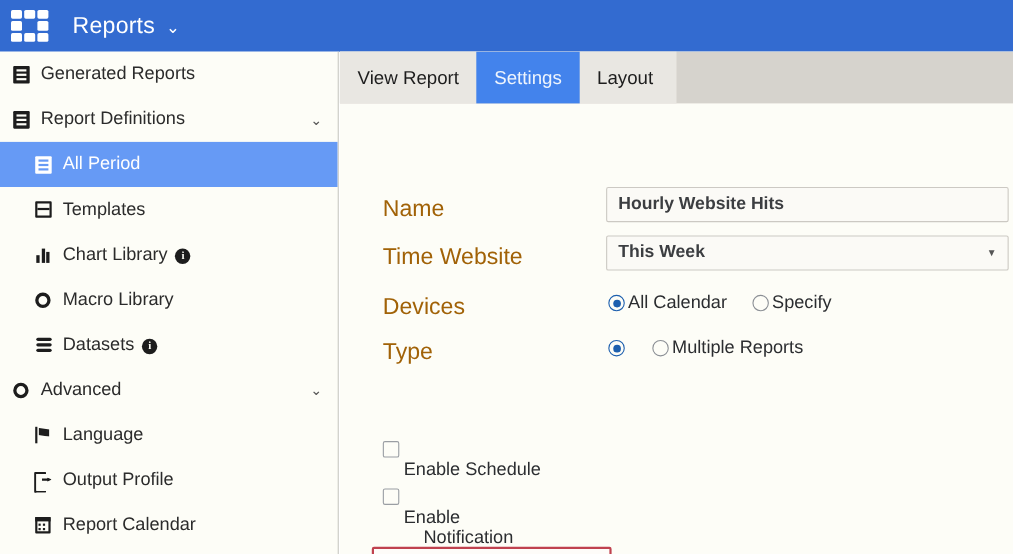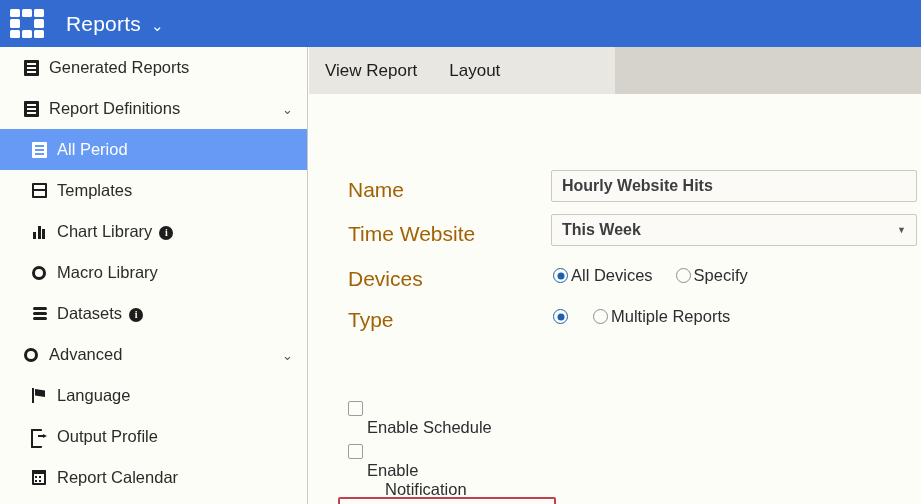--- a/index.html
+++ b/index.html
@@ -34,21 +34,21 @@
 
   
   .sidebar {
     position: absolute; left: 0; top: 47px; width: 308px; height: 457px;
     background: #fdfdf7;
     border-right: 1px solid #c9c9c4;
     overflow: hidden;
   }
   .nav-item {
     position: relative; display: flex; align-items: center;
-    height: 41px; padding-left: 20px; color: #2b2b2b; font-size: 16.5px;
+    height: 41px; padding-left: 8px; color: #2b2b2b; font-size: 16.5px;
     white-space: nowrap;
   }
   .nav-item.indent { padding-left: 28px; }
   .nav-item.selected { background: #669af5; color: #ffffff; }
   .nav-ico {
     width: 22px; min-width: 22px; height: 22px; margin-right: 7px;
     display: flex; align-items: center; justify-content: center;
     font-size: 15px; color: #1d1d1d; line-height: 1;
   }
   .nav-item.selected .nav-ico { color: #ffffff; }
@@ -308,39 +308,40 @@
         </span>
       <span class="nav-label">Report Calendar</span>
     </div>
   </div>
 
   <div class="main">
 
     <div class="tabstrip">
       <div class="tabstrip-light"></div>
       <div class="tab">View Report</div>
+      <div class="tab active">Settings</div>
       <div class="tab">Layout</div>
     </div>
 
     <div class="form">
 
       <div class="field-label" style="top:84px">Name</div>
       <div class="text-input" style="top:76px" title="Hourly Website Hits">Hourly Website Hits</div>
 
       <div class="field-label" style="top:128px">Time Website</div>
       <div class="select-input" style="top:120px">
         <span>This Week</span>
         <span class="select-caret">▼</span>
       </div>
 
       <div class="field-label" style="top:173px">Devices</div>
       <div class="radio-group" style="top:172px">
         <div class="radio-opt">
           <span class="radio on"></span>
-          <span>All Devices</span>
+          <span>All Calendar</span>
         </div>
         <div class="radio-opt" style="margin-left:23px">
           <span class="radio"></span>
           <span>Specify</span>
         </div>
       </div>
 
       <div class="field-label" style="top:214px">Type</div>
       <div class="radio-group" style="top:213px">
         <div class="radio-opt">

